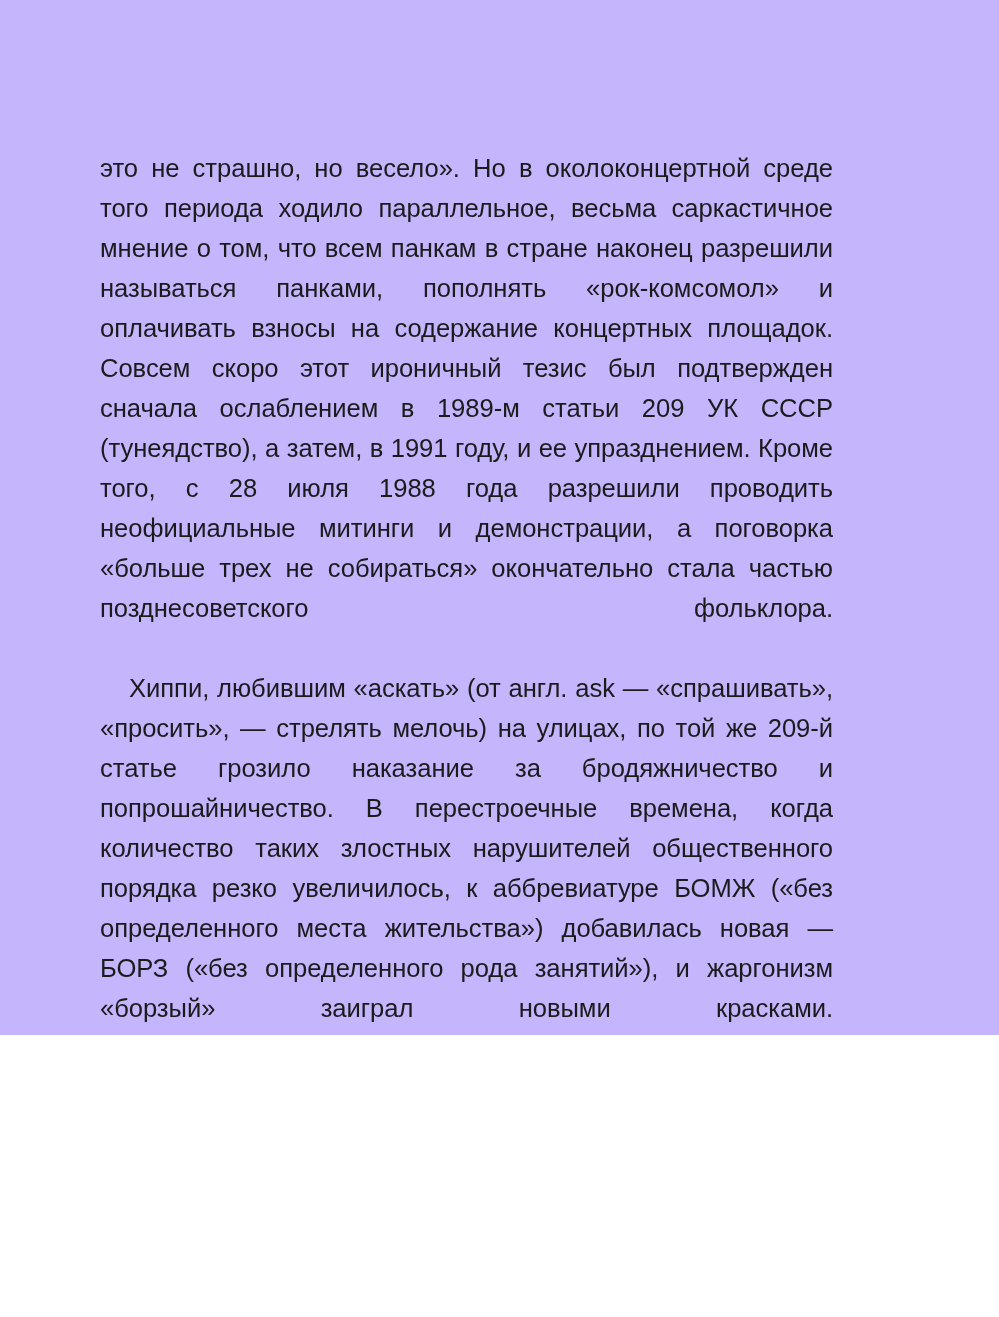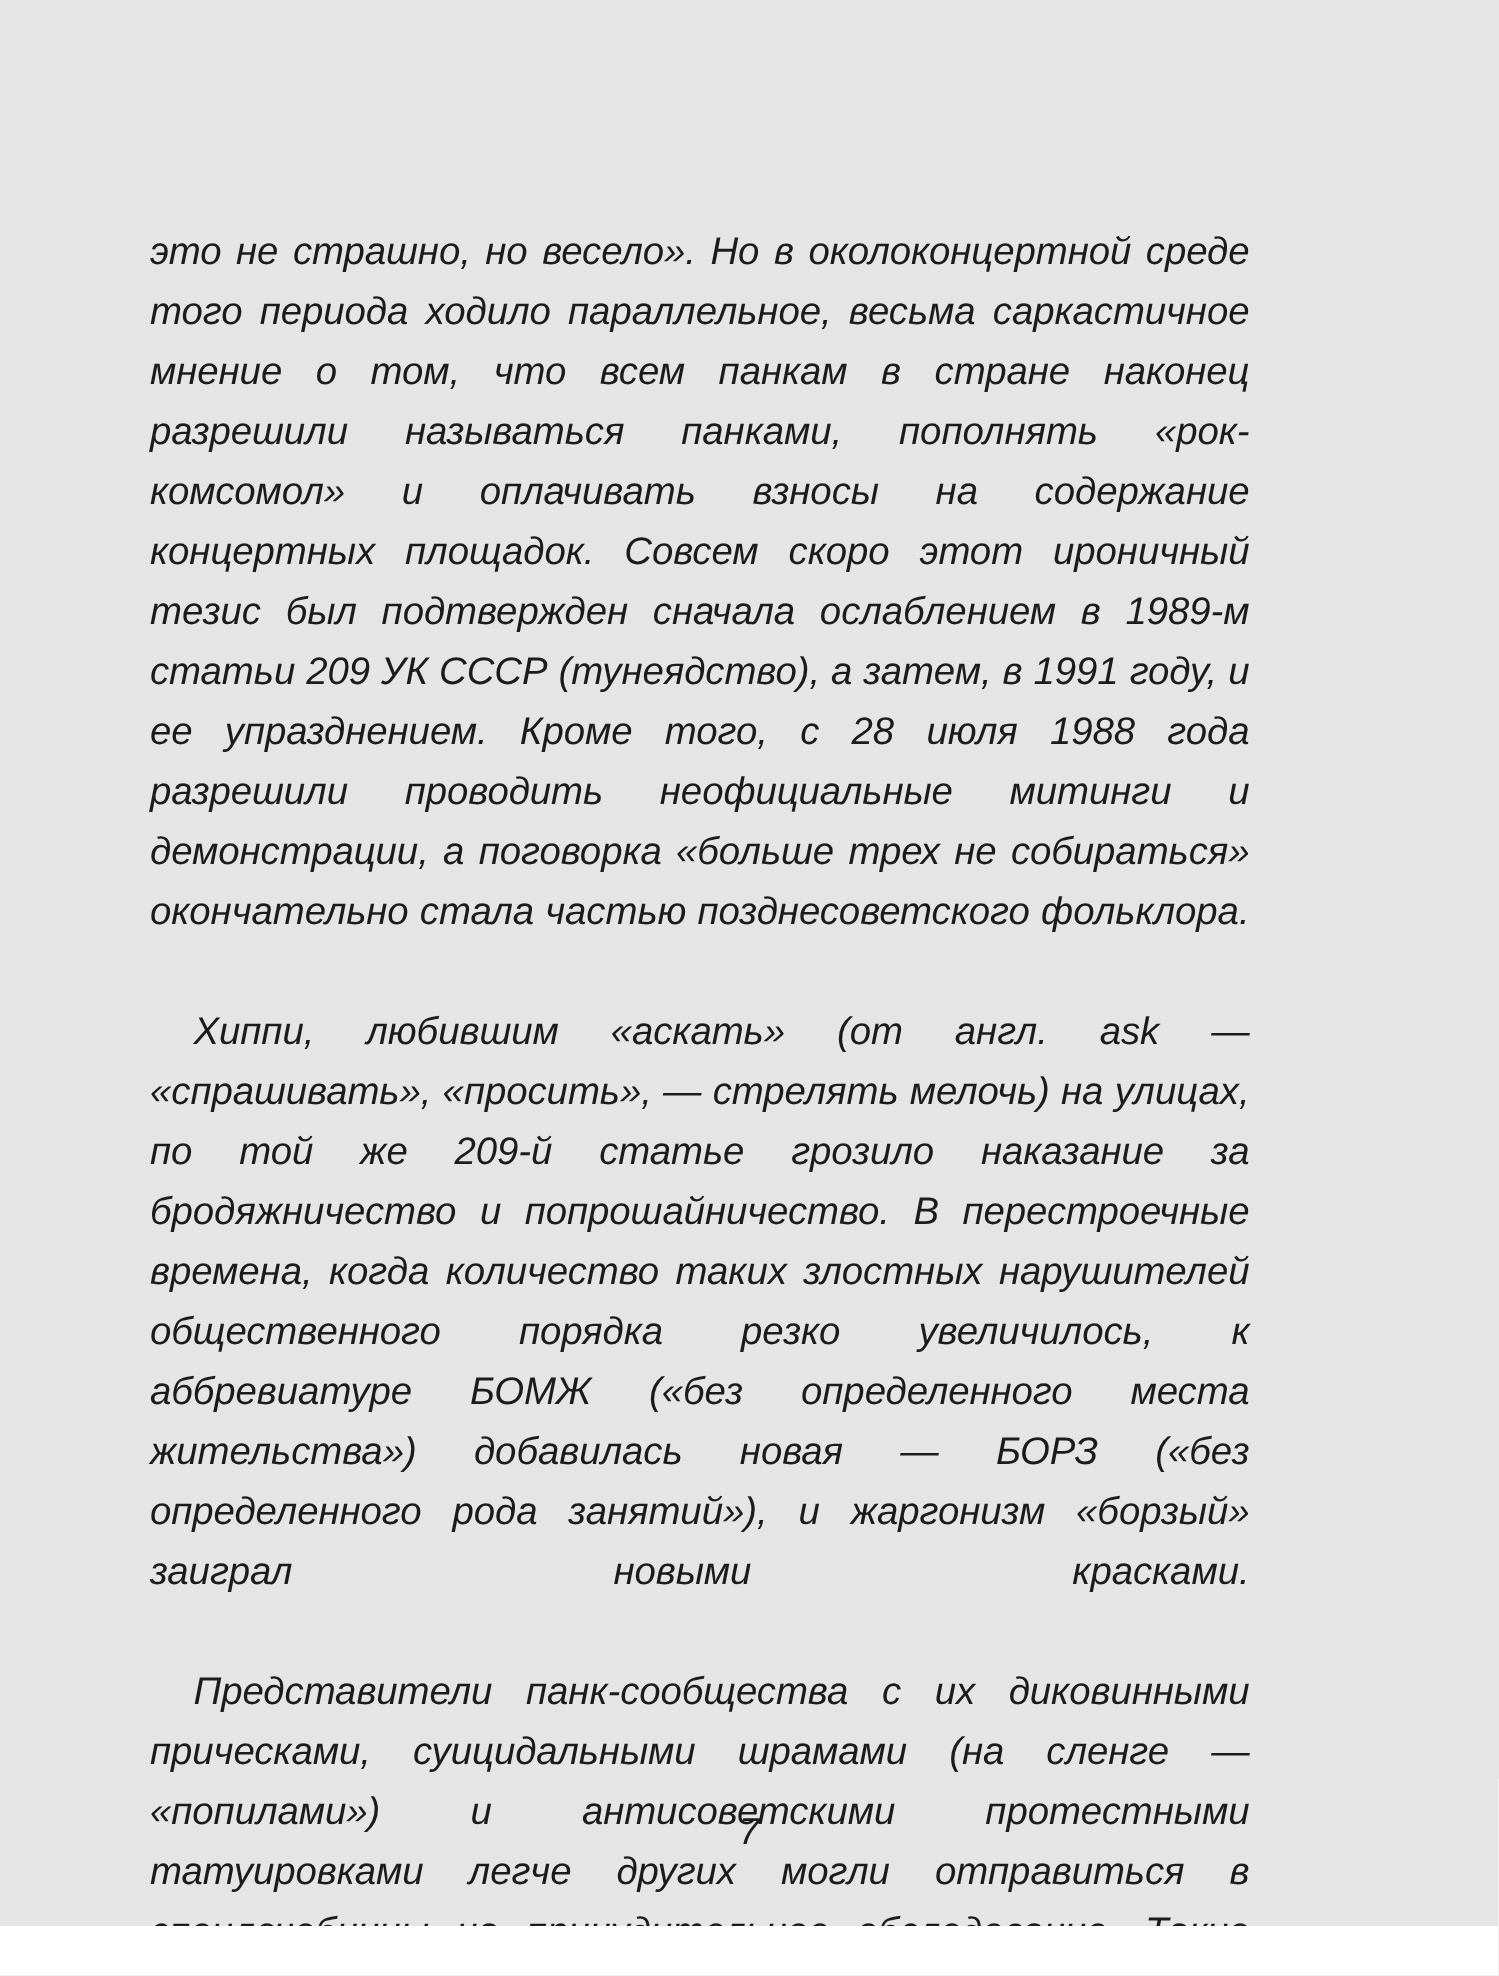--- a/index.html
+++ b/index.html
@@ -7,25 +7,24 @@
     margin: 0;
     padding: 0;
     background: #ffffff;
   }
   body {
     font-family: "Liberation Sans", "DejaVu Sans", sans-serif;
   }
   .page {
     position: relative;
     width: 999px;
-    height: 1284px;
-    background: #e5e5e5;
+    height: 1035px;
+    background: #c4b5fd;
     overflow: hidden;
     box-sizing: border-box;
-    font-style: italic;
   }
   .text-block {
     position: absolute;
     left: 100px;
     top: 148px;
     width: 733px;
   }
   .para {
     margin: 0;
     padding: 0;

